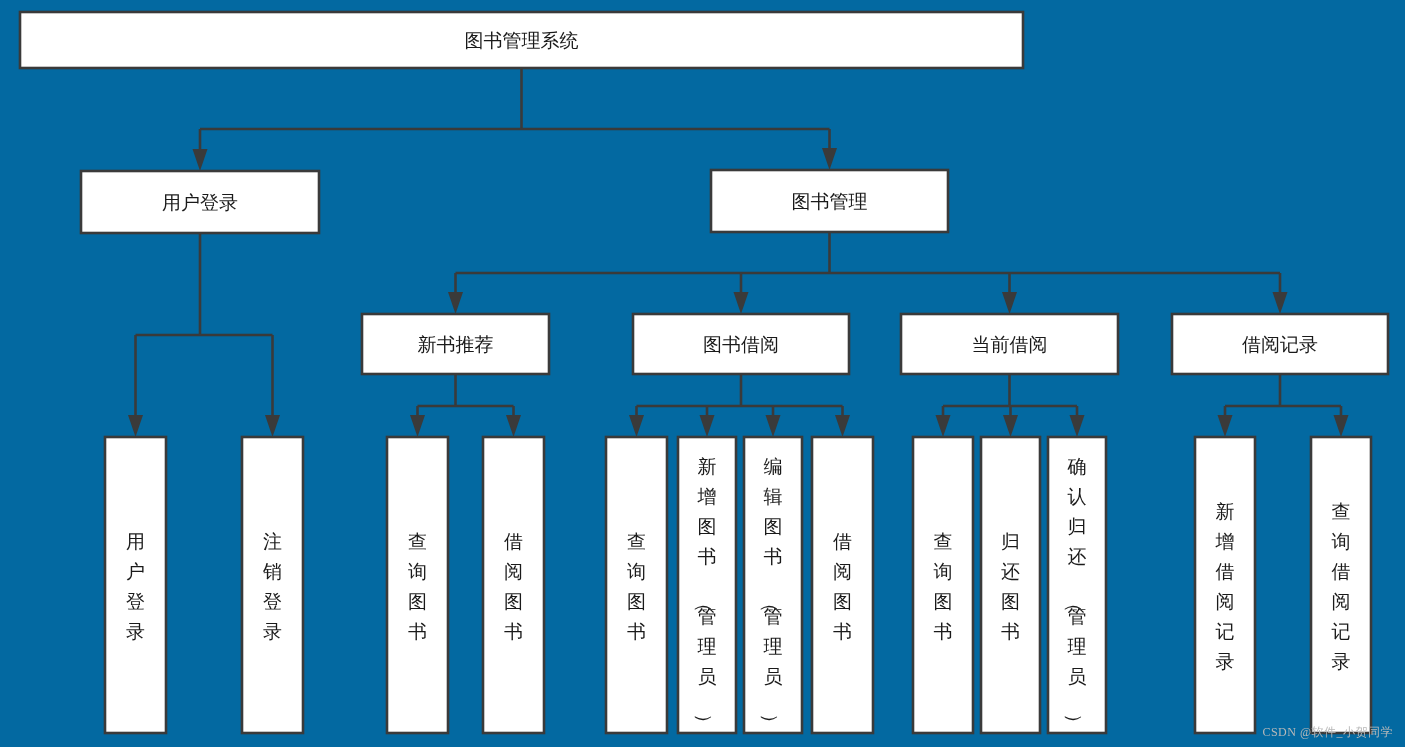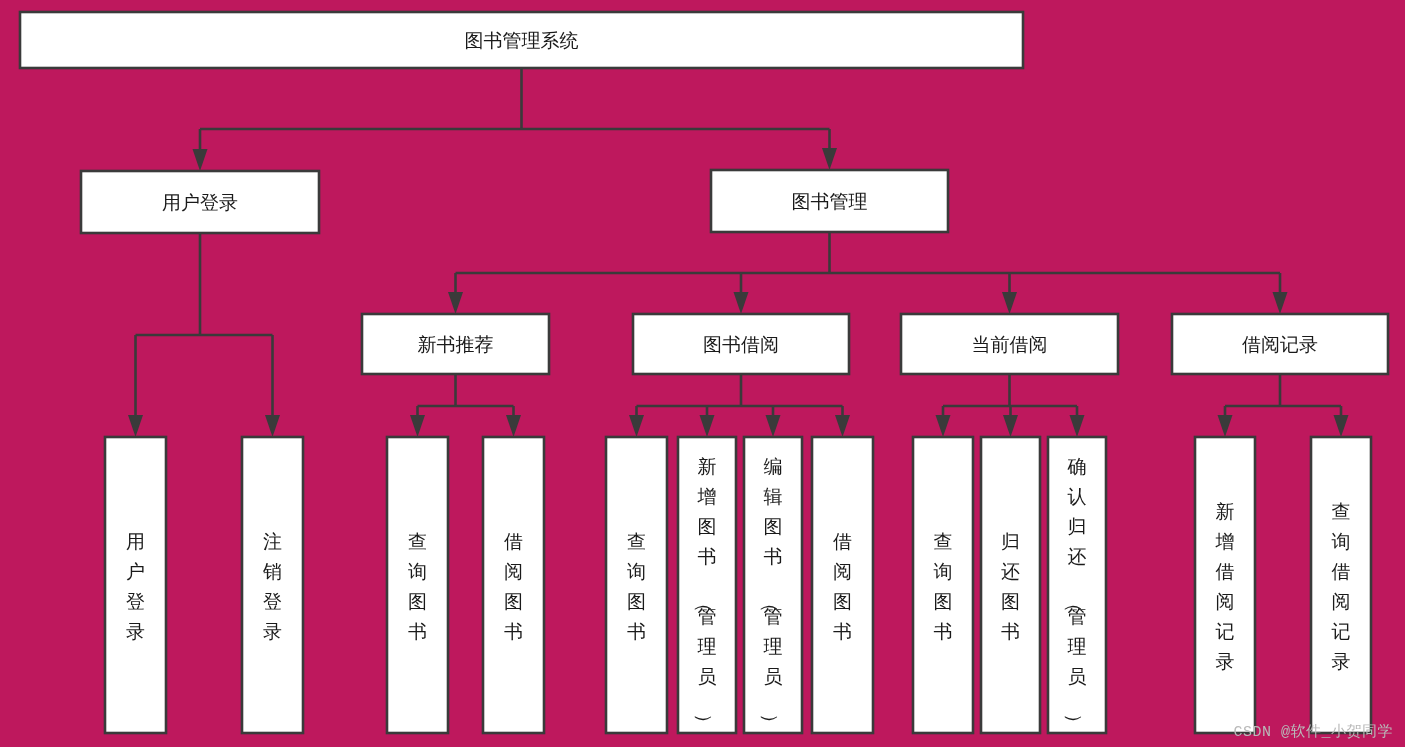--- a/index.html
+++ b/index.html
@@ -10,21 +10,21 @@
   body {
     width: 1405px;
     height: 747px;
     font-family: "DejaVu Sans", "Liberation Sans", sans-serif;
     overflow: hidden;
   }
   #diagram-root {
     position: relative;
     width: 1405px;
     height: 747px;
-    background: #be185d;
+    background: #0369a1;
   }
   svg#tree-svg {
     position: absolute;
     left: 0;
     top: 0;
     width: 1405px;
     height: 747px;
   }
   .node-box {
     fill: #ffffff;
@@ -51,22 +51,22 @@
   .node-label-v {
     font-family: "DejaVu Sans", "Liberation Sans", sans-serif;
     font-size: 19px;
     fill: #1a1a1a;
     text-anchor: middle;
   }
   .watermark-text {
     position: absolute;
     right: 12px;
     bottom: 6px;
-    font-family: Liberation Mono, monospace;
-    font-size: 15px;
+    font-family: Liberation Serif, serif;
+    font-size: 12px;
     color: #b9b9b9;
     letter-spacing: 0.5px;
     white-space: nowrap;
     user-select: none;
   }
 </style>
 </head>
 <body>
 
 <div id="diagram-root">

